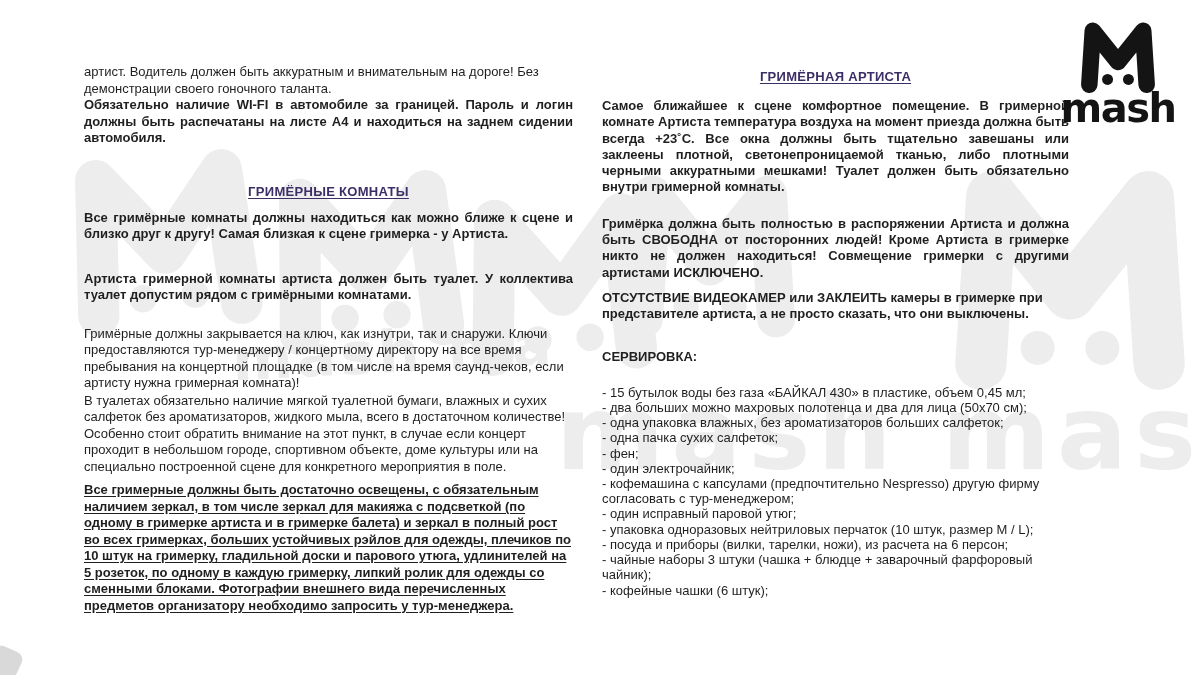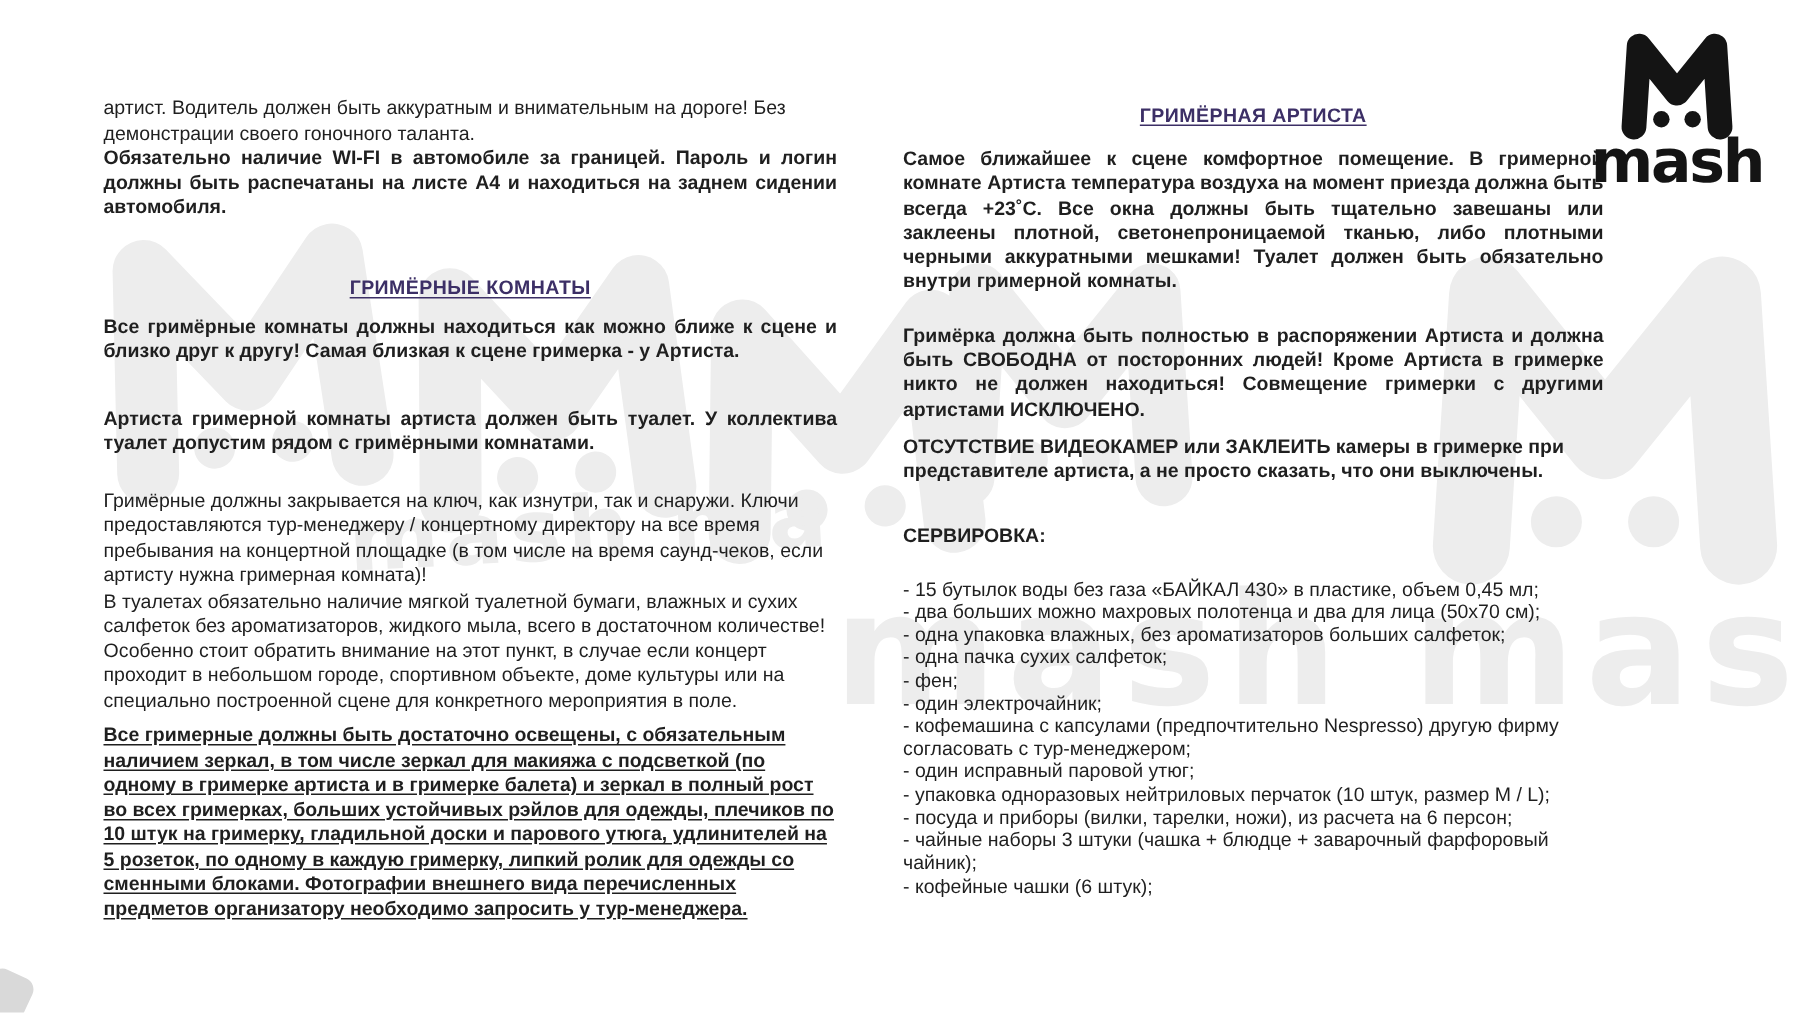--- a/index.html
+++ b/index.html
@@ -18,21 +18,21 @@
   }
   .wm-t1{left:232px;top:318px;font-size:58px;transform:rotate(-3deg);}
   .wm-t2{left:556px;top:372px;font-size:104px;letter-spacing:7px;}
   .corner-mark{
     position:absolute;left:-10px;top:648px;width:30px;height:30px;border-radius:8px;
     background:#d9d9d9;transform:rotate(25deg);
   }
 
   
   .col{position:absolute;color:var(--text-color,#1f1f1f);font-size:13px;line-height:16.5px;}
-  .col-left{left:69px;top:64px;width:489px;}
+  .col-left{left:84px;top:64px;width:489px;}
   .col-right{left:602px;top:64px;width:467px;line-height:16.3px;}
 
   .para{margin:0;}
   .bold{font-weight:bold;}
   .justify{text-align:justify;}
   .underline{text-decoration:underline;text-underline-offset:2px;font-weight:bold;}
 
   .heading{
     margin:0;text-align:center;font-size:13px;font-weight:bold;
     color:var(--heading-color,#3c2f66);

